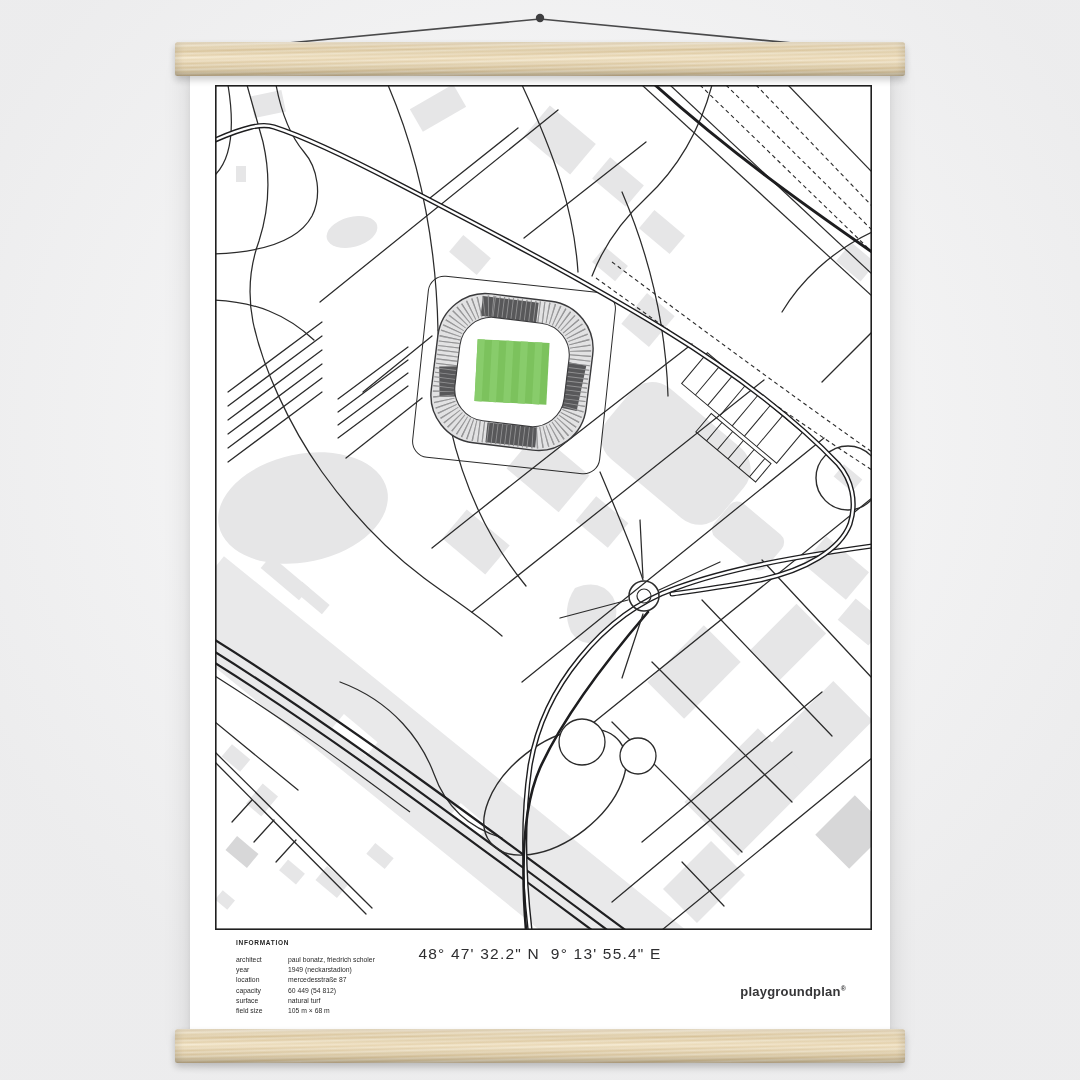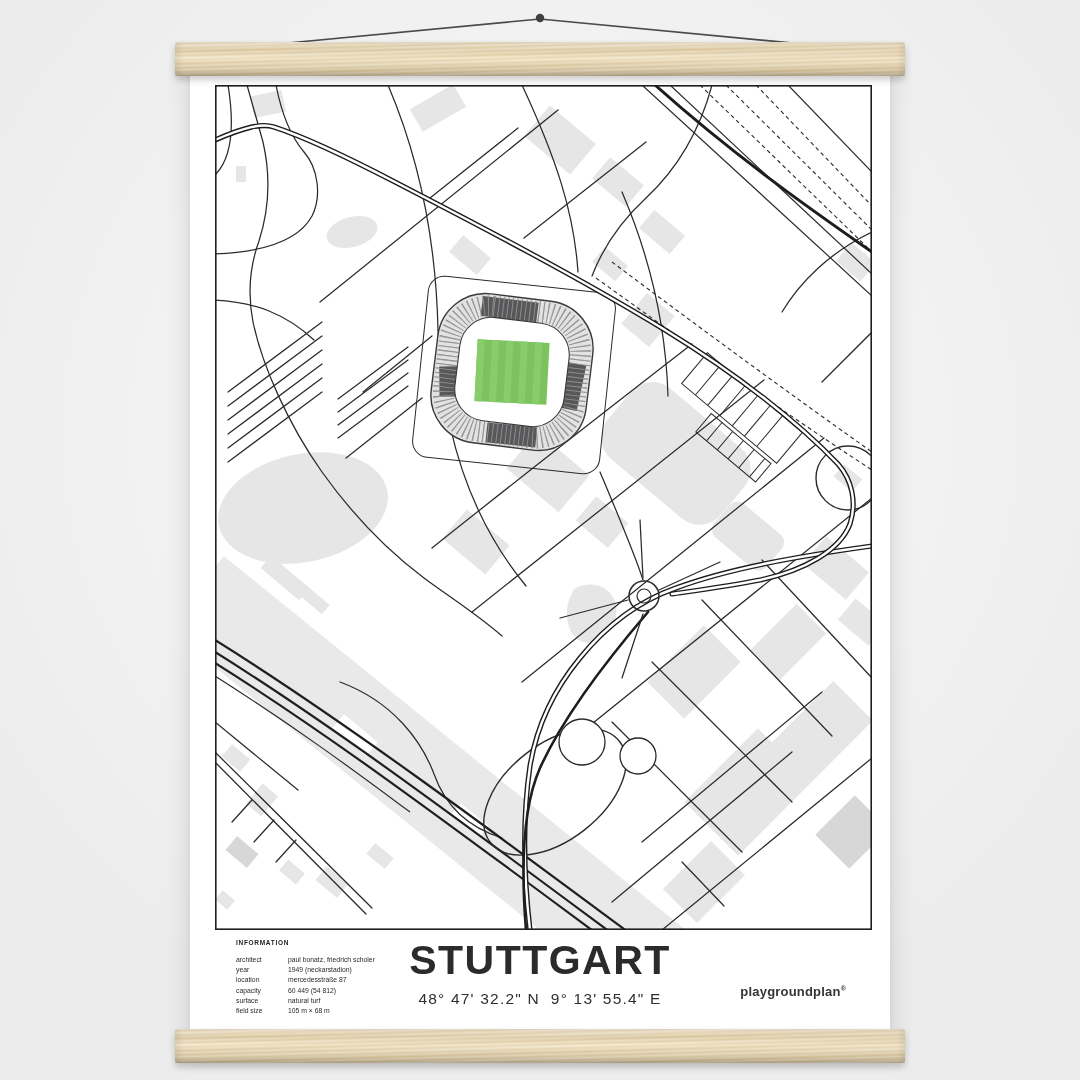--- a/index.html
+++ b/index.html
@@ -356,21 +356,20 @@
         <span class="info-label">surface</span>
         <span class="info-value">natural turf</span>
       </div>
       <div class="info-row">
         <span class="info-label">field size</span>
         <span class="info-value">105 m × 68 m</span>
       </div>
     </div>
 
     <div class="title-block">
-      <div class="poster-title">STUTTGART</div>
       <div class="poster-coords">48° 47' 32.2" N  9° 13' 55.4" E</div>
     </div>
 
     <div class="brand"><span>playgroundplan</span><sup>®</sup></div>
   </div>
 
   <svg class="string-svg" width="1080" height="80">
     <polyline points="183,53 540,19 897,53" fill="none" stroke="#4a4a4b" stroke-width="1.6"></polyline>
     <circle cx="540" cy="18" r="4.2" fill="#3f3f41"></circle>
   </svg>

